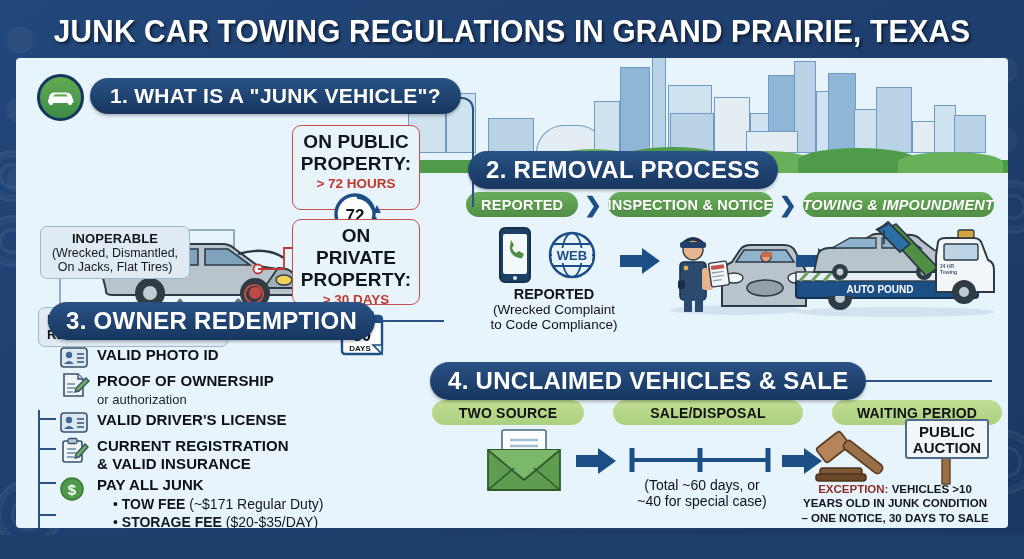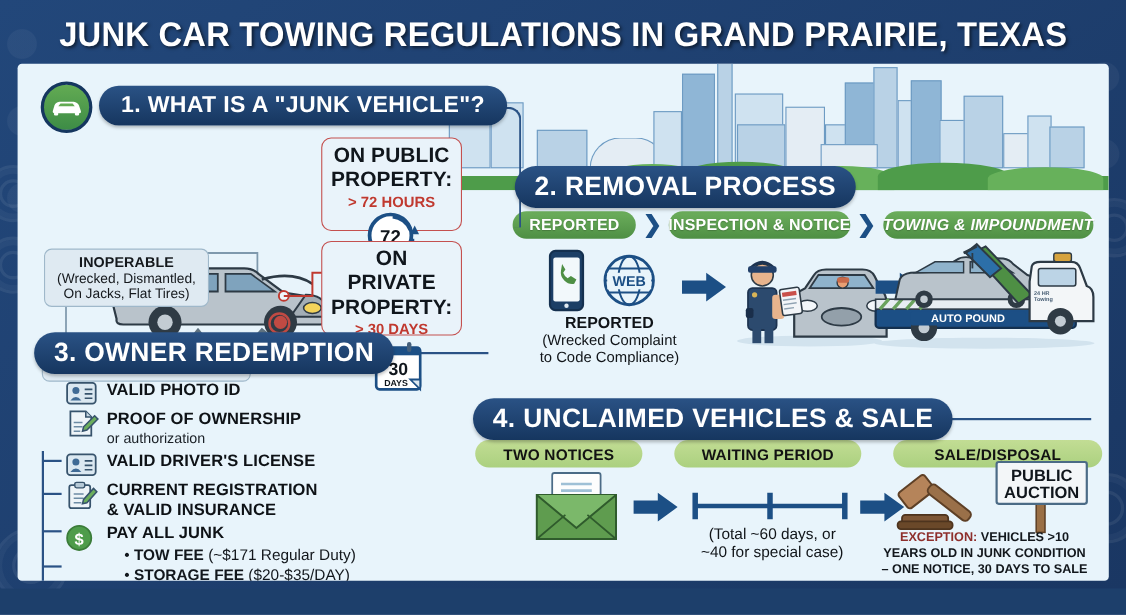--- a/index.html
+++ b/index.html
@@ -359,21 +359,21 @@
       <circle cx="176" cy="76" r="12" fill="#2f3b45"></circle>
         <circle cx="176" cy="76" r="5" fill="#c3ccd3"></circle>
       <circle cx="52" cy="82" r="12" fill="#2f3b45"></circle>
         <circle cx="52" cy="82" r="5" fill="#c3ccd3"></circle>
       <text x="152" y="52" font-family="Liberation Sans, sans-serif" font-size="5" font-weight="bold" fill="#4a6076">24 HR</text>
       <text x="152" y="58" font-family="Liberation Sans, sans-serif" font-size="5" font-weight="bold" fill="#4a6076">Towing</text>
       <rect x="40" y="67" width="104" height="13" rx="2" fill="#1c4f85"></rect>
       <text x="92" y="77" text-anchor="middle" font-family="Liberation Sans, sans-serif" font-size="10" font-weight="bold" fill="#ffffff">AUTO POUND</text>
     </svg>
 
-    <div class="sechead small" style="left:15px;top:244px;">3. OWNER REDEMPTION</div>
+    <div class="sechead small" style="left:32px;top:244px;">3. OWNER REDEMPTION</div>
     <div class="conn" style="left:318px;top:262px;width:110px;border-top:2px solid #2a5285;"></div>
 
     <div class="tree">
       <div class="tick" style="top:8px;"></div>
       <div class="tick" style="top:38px;"></div>
       <div class="tick" style="top:72px;"></div>
       <div class="tick" style="top:104px;"></div>
 
     </div>
 
@@ -452,23 +452,23 @@
 
           </span>
         </span>
       </div>
     </div>
 
     <div class="sechead small" style="left:414px;top:304px;">4. UNCLAIMED VEHICLES &amp; SALE</div>
     <div class="conn" style="left:776px;top:322px;width:200px;border-top:2px solid #2a5285;"></div>
 
     <div style="position:absolute;left:416px;top:342px;width:570px;display:flex;align-items:center;justify-content:space-between;">
-      <div class="steppill light" style="width:152px;">TWO NOTICES</div>
+      <div class="steppill light" style="width:152px;">TWO SOURCE</div>
+      <div class="steppill light" style="width:190px;">SALE/DISPOSAL</div>
       <div class="steppill light" style="width:170px;">WAITING PERIOD</div>
-      <div class="steppill light" style="width:190px;">SALE/DISPOSAL</div>
     </div>
 
     <svg style="position:absolute;left:468px;top:370px;" width="80" height="66">
       <rect x="18" y="2" width="44" height="34" rx="2" fill="#fdfdfd" stroke="#4b6b86" stroke-width="1.6"></rect>
       <path d="M26 12 h28 M26 18 h28 M26 24 h22" stroke="#9fc0d6" stroke-width="2.4"></path>
       <path d="M4 22 h72 v40 h-72z" fill="#5f9c4f" stroke="#2f5b2c" stroke-width="1.8"></path>
       <path d="M4 22 L40 52 L76 22" fill="#7bb86a" stroke="#2f5b2c" stroke-width="1.8"></path>
       <path d="M4 62 L30 40 M76 62 L50 40" stroke="#2f5b2c" stroke-width="1.6" fill="none"></path>
     </svg>
 

